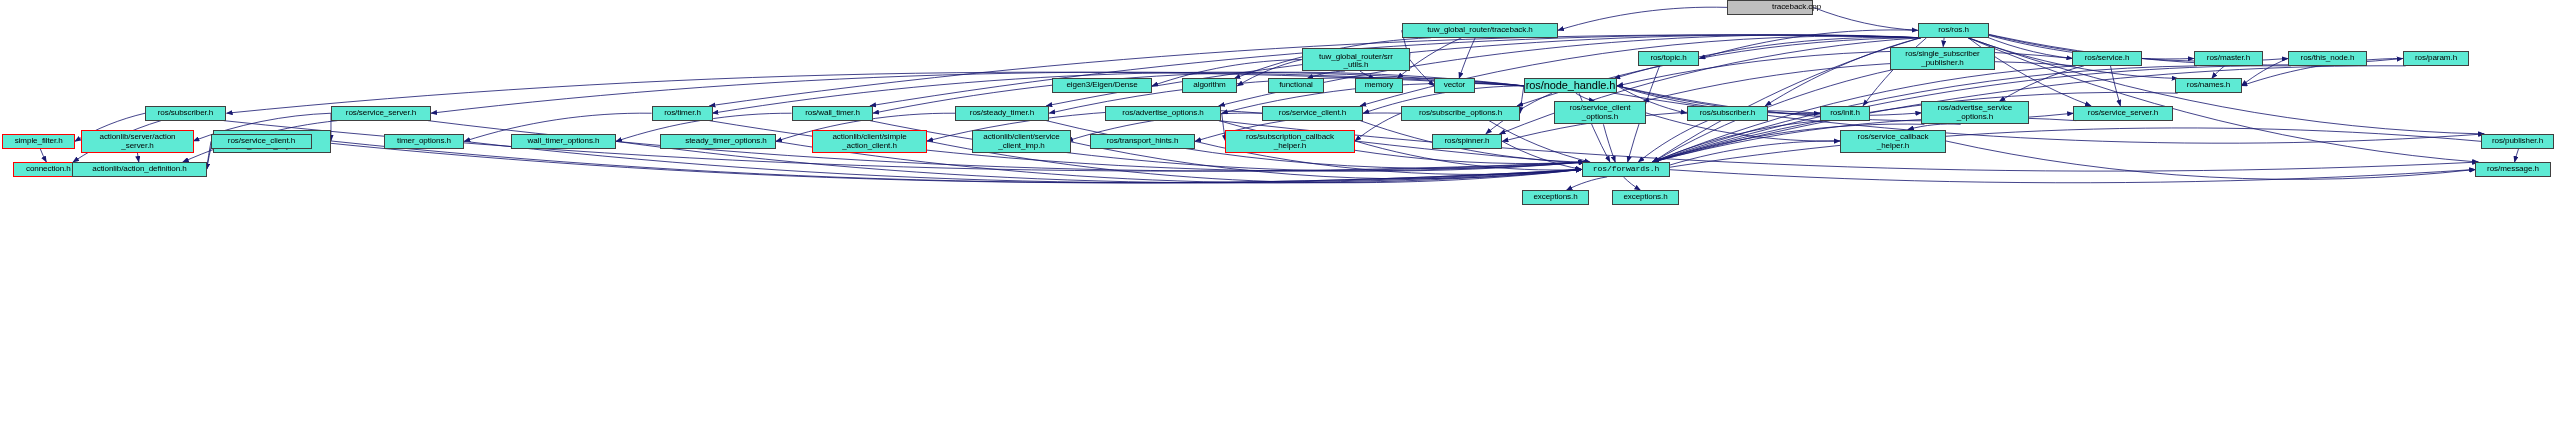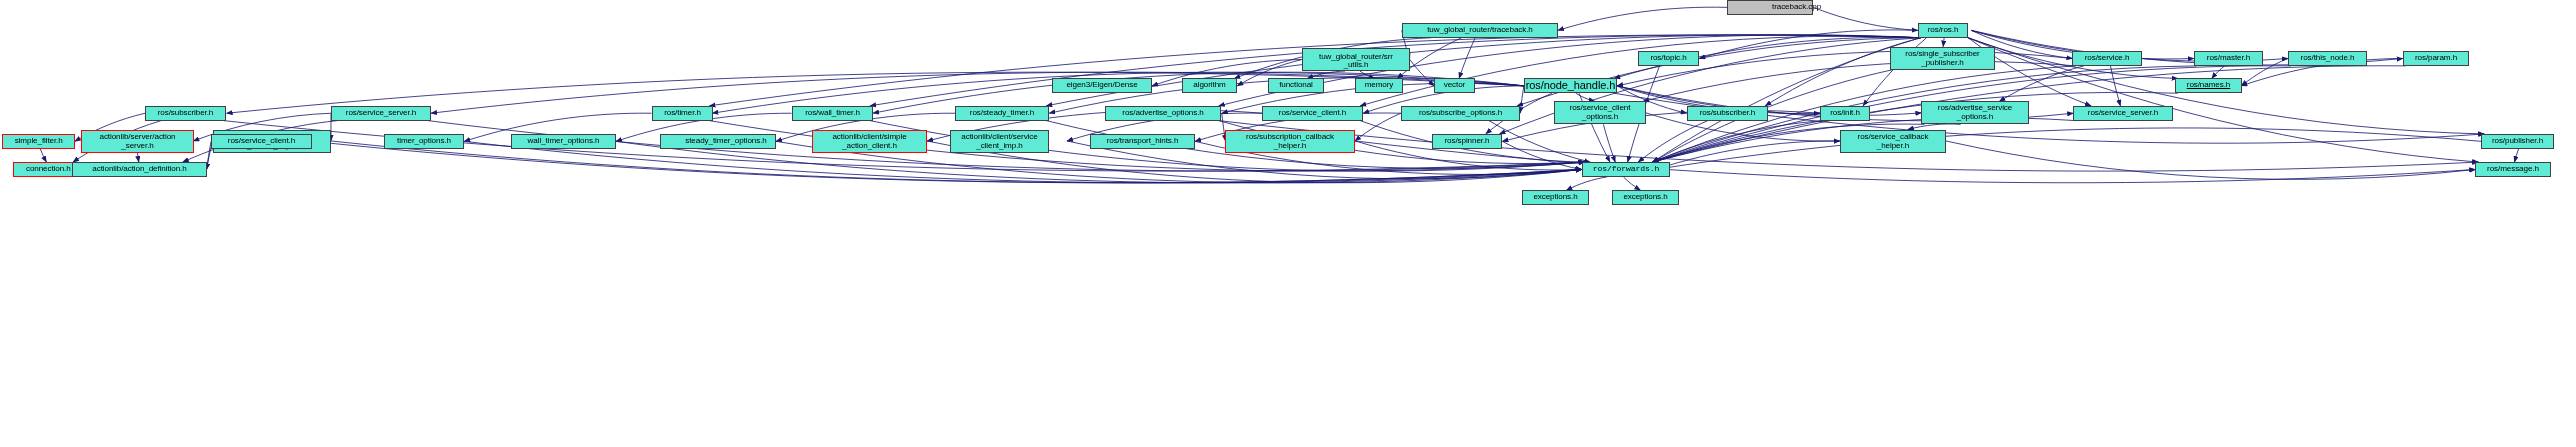--- a/index.html
+++ b/index.html
@@ -172,37 +172,37 @@
         <path d="M627,191 C1123.811984081807,249.52542159351384 1636.871984081807,262.44542159351386 2136,229" fill="none" stroke="#191970" stroke-width="1.1" marker-end="url(#arrowhead)"></path>
         <path d="M832,191 C1260.9800780152475,249.52048073992677 1704.3400780152476,262.4404807399268 2136,229" fill="none" stroke="#191970" stroke-width="1.1" marker-end="url(#arrowhead)"></path>
         <path d="M1048,191 C1405.4343613803003,249.51196890087402 1775.3543613803004,262.43196890087404 2136,229" fill="none" stroke="#191970" stroke-width="1.1" marker-end="url(#arrowhead)"></path>
         <path d="M447,190.5 C1003.3217228651171,249.1930540472032 1577.5817228651172,262.2830540472032 2136,229" fill="none" stroke="#191970" stroke-width="1.1" marker-end="url(#arrowhead)"></path>
         <path d="M285,191 C282.6940382214414,203.4885323507539 280.65403822144145,216.40853235075392 279,229" fill="none" stroke="#191970" stroke-width="1.1" marker-end="url(#arrowhead)"></path>
       </g>
   </svg>
   <div id="nodes">
       <div class="node root" style="left: 1727px; top: 0px; width: 86px; height: 15px; font-size: 8.1px; padding-left: 44px;"><span class="lbl">traceback.cpp</span></div>
       <div class="node" style="left: 1402px; top: 23px; width: 156px; height: 15px; font-size: 8.1px;"><span class="lbl">tuw_global_router/traceback.h</span></div>
-      <div class="node" style="left: 1918px; top: 23px; width: 50px; height: 15px; font-size: 8.1px;"><span class="lbl">ros/ros.h</span></div>
+      <div class="node" style="left: 1918px; top: 23px; width: 71px; height: 15px; font-size: 8.1px;"><span class="lbl">ros/ros.h</span></div>
       <div class="node" style="left: 1302px; top: 48px; width: 108px; height: 23px; font-size: 8.1px; align-items: flex-end;"><span class="lbl">tuw_global_router/srr
 _utils.h</span></div>
       <div class="node" style="left: 1638px; top: 51px; width: 61px; height: 15px; font-size: 8.1px;"><span class="lbl">ros/topic.h</span></div>
       <div class="node" style="left: 1890px; top: 47px; width: 105px; height: 23px; font-size: 8.1px;"><span class="lbl">ros/single_subscriber
 _publisher.h</span></div>
       <div class="node" style="left: 2072px; top: 51px; width: 70px; height: 15px; font-size: 8.1px;"><span class="lbl">ros/service.h</span></div>
       <div class="node" style="left: 2194px; top: 51px; width: 69px; height: 15px; font-size: 8.1px;"><span class="lbl">ros/master.h</span></div>
       <div class="node" style="left: 2288px; top: 51px; width: 79px; height: 15px; font-size: 8.1px;"><span class="lbl">ros/this_node.h</span></div>
       <div class="node" style="left: 2403px; top: 51px; width: 66px; height: 15px; font-size: 8.1px;"><span class="lbl">ros/param.h</span></div>
       <div class="node" style="left: 1052px; top: 78px; width: 100px; height: 15px; font-size: 8.1px;"><span class="lbl">eigen3/Eigen/Dense</span></div>
       <div class="node" style="left: 1182px; top: 78px; width: 55px; height: 15px; font-size: 8.1px;"><span class="lbl">algorithm</span></div>
       <div class="node" style="left: 1268px; top: 78px; width: 56px; height: 15px; font-size: 8.1px;"><span class="lbl">functional</span></div>
       <div class="node" style="left: 1355px; top: 78px; width: 48px; height: 15px; font-size: 8.1px;"><span class="lbl">memory</span></div>
       <div class="node" style="left: 1434px; top: 78px; width: 41px; height: 15px; font-size: 8.1px;"><span class="lbl">vector</span></div>
       <div class="node" style="left: 1524px; top: 78px; width: 93px; height: 15px; font-size: 11px;"><span class="lbl">ros/node_handle.h</span></div>
-      <div class="node" style="left: 2175px; top: 78px; width: 67px; height: 15px; font-size: 8.1px; text-decoration: underline;"><span class="lbl">ros/names.h</span></div>
+      <div class="node" style="left: 2175px; top: 78px; width: 67px; height: 15px; font-size: 8.1px;"><span class="lbl">ros/names.h</span></div>
       <div class="node" style="left: 145px; top: 106px; width: 81px; height: 15px; font-size: 8.1px;"><span class="lbl">ros/subscriber.h</span></div>
       <div class="node" style="left: 331px; top: 106px; width: 100px; height: 15px; font-size: 8.1px;"><span class="lbl">ros/service_server.h</span></div>
       <div class="node" style="left: 652px; top: 106px; width: 61px; height: 15px; font-size: 8.1px;"><span class="lbl">ros/timer.h</span></div>
       <div class="node" style="left: 792px; top: 106px; width: 81px; height: 15px; font-size: 8.1px;"><span class="lbl">ros/wall_timer.h</span></div>
       <div class="node" style="left: 955px; top: 106px; width: 94px; height: 15px; font-size: 8.1px;"><span class="lbl">ros/steady_timer.h</span></div>
       <div class="node" style="left: 1105px; top: 106px; width: 116px; height: 15px; font-size: 8.1px;"><span class="lbl">ros/advertise_options.h</span></div>
       <div class="node" style="left: 1262px; top: 106px; width: 101px; height: 15px; font-size: 8.1px;"><span class="lbl">ros/service_client.h</span></div>
       <div class="node" style="left: 1401px; top: 106px; width: 119px; height: 15px; font-size: 8.1px;"><span class="lbl">ros/subscribe_options.h</span></div>
       <div class="node" style="left: 1554px; top: 101px; width: 92px; height: 23px; font-size: 8.1px;"><span class="lbl">ros/service_client
 _options.h</span></div>
@@ -215,21 +215,21 @@
       <div class="node red" style="left: 81px; top: 130px; width: 113px; height: 23px; font-size: 8.1px;"><span class="lbl">actionlib/server/action
 _server.h</span></div>
       <div class="node" style="left: 213px; top: 130px; width: 118px; height: 23px; font-size: 8.1px;"><span class="lbl">actionlib/server/service
 _server_imp.h</span></div>
       <div class="node" style="left: 211px; top: 134px; width: 101px; height: 15px; font-size: 8.1px;"><span class="lbl">ros/service_client.h</span></div>
       <div class="node" style="left: 384px; top: 134px; width: 80px; height: 15px; font-size: 8.1px;"><span class="lbl">timer_options.h</span></div>
       <div class="node" style="left: 511px; top: 134px; width: 105px; height: 15px; font-size: 8.1px;"><span class="lbl">wall_timer_options.h</span></div>
       <div class="node" style="left: 660px; top: 134px; width: 116px; height: 15px; font-size: 8.1px; padding-left: 16px;"><span class="lbl">steady_timer_options.h</span></div>
       <div class="node red" style="left: 812px; top: 130px; width: 115px; height: 23px; font-size: 8.1px;"><span class="lbl">actionlib/client/simple
 _action_client.h</span></div>
-      <div class="node" style="left: 950px; top: 130px; width: 99px; height: 23px; font-size: 8.1px;"><span class="lbl">actionlib/client/service
+      <div class="node" style="left: 972px; top: 130px; width: 99px; height: 23px; font-size: 8.1px;"><span class="lbl">actionlib/client/service
 _client_imp.h</span></div>
       <div class="node" style="left: 1090px; top: 134px; width: 105px; height: 15px; font-size: 8.1px;"><span class="lbl">ros/transport_hints.h</span></div>
       <div class="node red" style="left: 1225px; top: 130px; width: 130px; height: 23px; font-size: 8.1px;"><span class="lbl">ros/subscription_callback
 _helper.h</span></div>
       <div class="node" style="left: 1432px; top: 134px; width: 70px; height: 15px; font-size: 8.1px;"><span class="lbl">ros/spinner.h</span></div>
       <div class="node" style="left: 1840px; top: 130px; width: 106px; height: 23px; font-size: 8.1px;"><span class="lbl">ros/service_callback
 _helper.h</span></div>
       <div class="node" style="left: 2481px; top: 134px; width: 73px; height: 15px; font-size: 8.1px;"><span class="lbl">ros/publisher.h</span></div>
       <div class="node red" style="left: 13.3px; top: 162px; width: 70px; height: 15px; font-size: 8.1px;"><span class="lbl">connection.h</span></div>
       <div class="node" style="left: 72px; top: 162px; width: 135px; height: 15px; font-size: 8.1px;"><span class="lbl">actionlib/action_definition.h</span></div>

